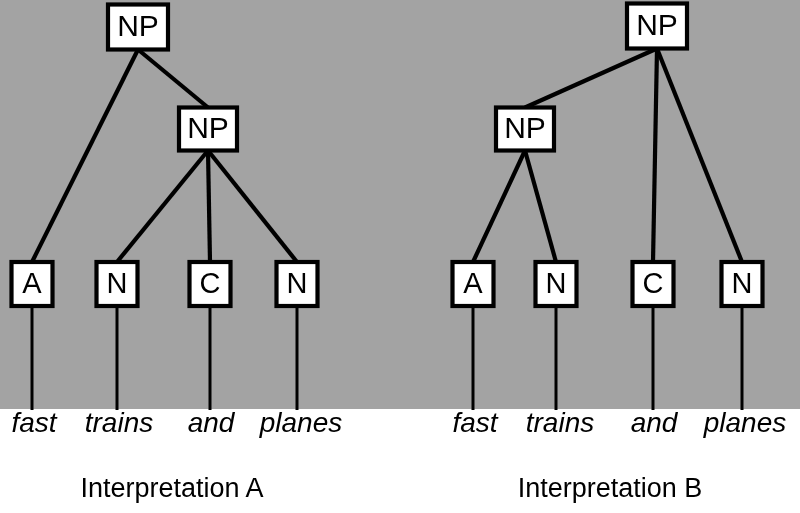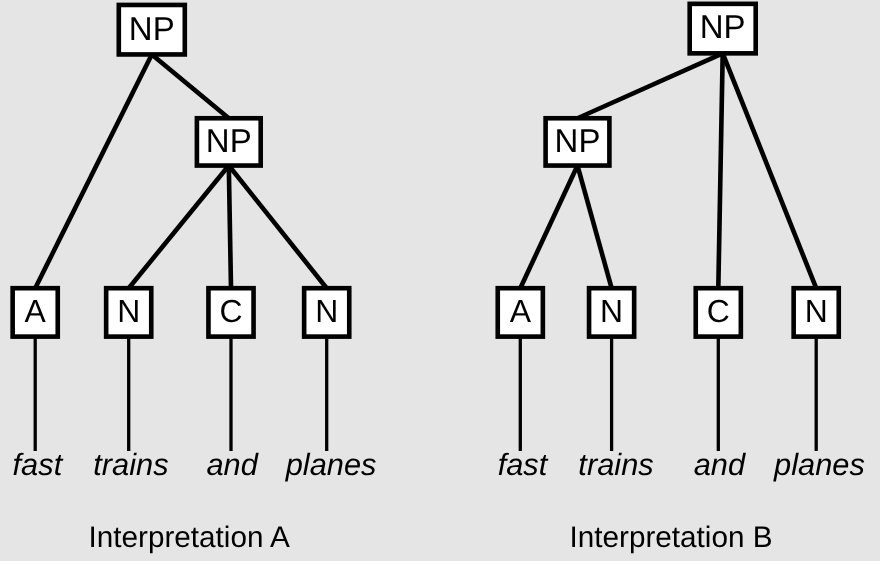--- a/index.html
+++ b/index.html
@@ -9,22 +9,22 @@
   }
   body {
     width: 800px;
     height: 513px;
     overflow: hidden;
     font-family: "Liberation Sans", sans-serif;
   }
   #figure {
     position: relative;
     width: 800px;
-    height: 510px;
-    background: #e5e5e5;
+    height: 409px;
+    background: #a3a3a3;
     text-align: center;
   }
   svg.tree-layer {
     position: absolute;
     left: 0;
     top: 0;
     width: 800px;
     height: 513px;
     display: block;
   }

